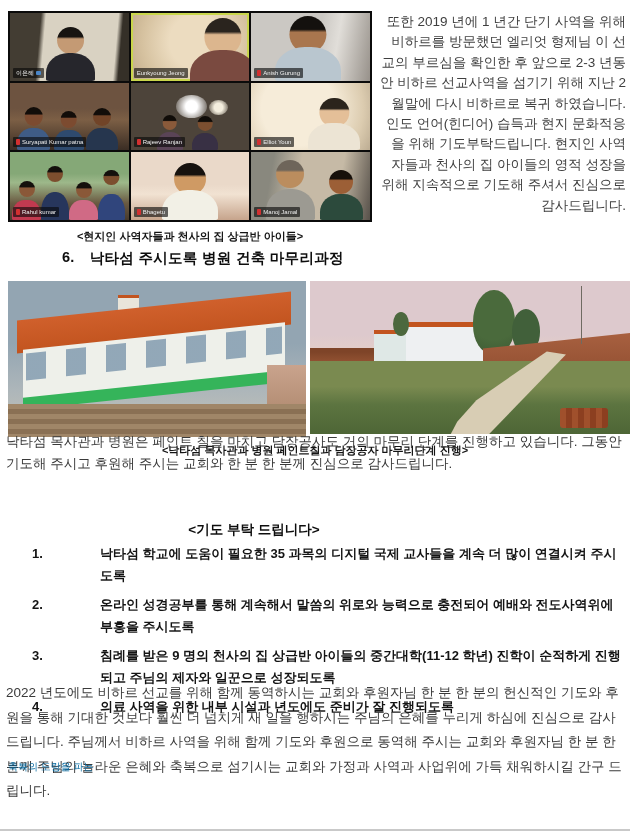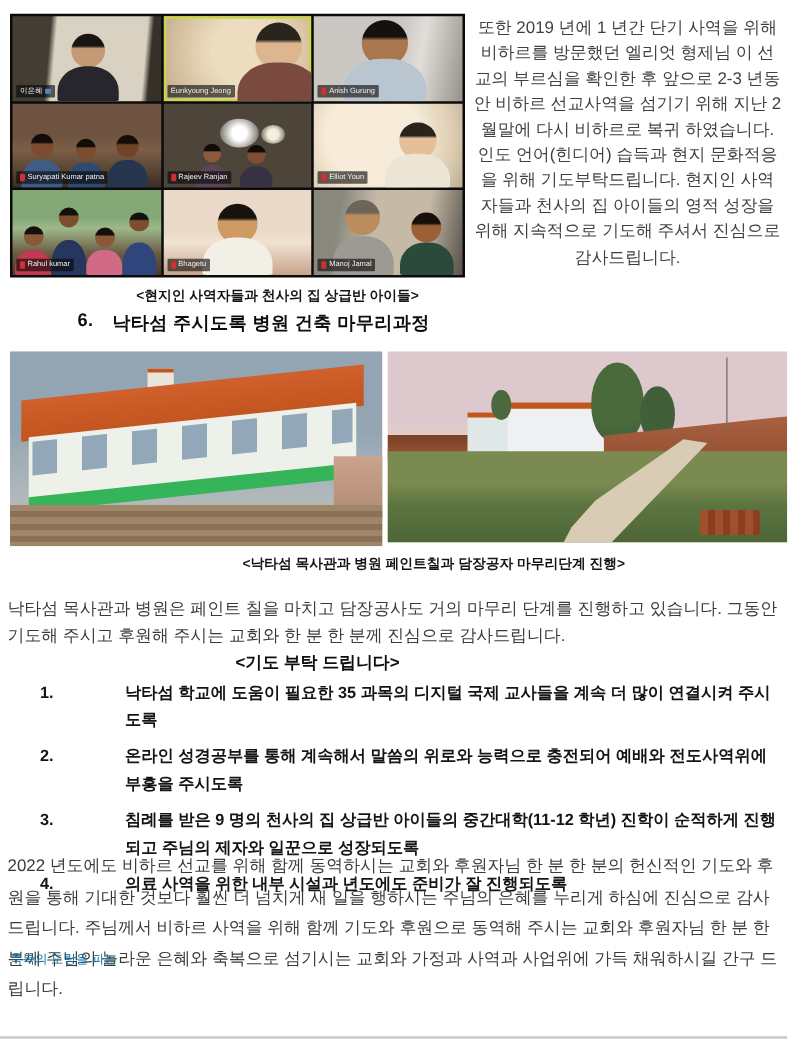--- a/index.html
+++ b/index.html
@@ -49,34 +49,34 @@
   .t7 .p3{left:50%;top:44%;width:24%;height:56%;--skin:#8a5838;--hair:#14100c;--shirt:#d06a85;}
   .t7 .p4{left:74%;top:26%;width:23%;height:74%;--skin:#7c4e2e;--hair:#14100c;--shirt:#30457c;}
   .t8{background:linear-gradient(180deg,#ead9c9 0 48%,#f1e2d2 62%,#c6a48c);}
   .t8 .p1{left:26%;top:16%;width:48%;height:84%;--skin:#cf9a64;--hair:#17120e;--shirt:#f2f0e6;}
   .t9{background:linear-gradient(100deg,#89887e 0 18%,#c6baa6 40% 72%,#57514a);}
   .t9 .p1{left:12%;top:12%;width:42%;height:88%;--skin:#bb8d5e;--hair:#6e655a;--shirt:#9c9a92;}
   .t9 .p2{left:58%;top:26%;width:36%;height:74%;--skin:#9c5f36;--hair:#17100a;--shirt:#2c4a3c;}
 
   
   .intro-text{position:absolute;left:378px;top:12px;width:248px;font-size:13.5px;line-height:20.4px;
-              color:#3f3f3f;text-align:center;}
-
-  
-  .caption{font-weight:bold;font-size:11px;color:#141414;text-align:center;margin-left:32px;}
+              color:#3f3f3f;text-align:right;}
+
+  
+  .caption{font-weight:bold;font-size:11px;color:#141414;text-align:center;}
   .caption-zoom{position:absolute;left:0;top:229px;width:380px;}
   .section-heading{position:absolute;left:62px;top:249px;display:flex;gap:15px;
                    font-size:14.5px;font-weight:bold;color:#0d0d0d;letter-spacing:.3px;}
   .caption-photos{position:absolute;left:0;top:443px;width:630px;}
   .prayer-heading{position:absolute;left:0;top:521px;width:508px;text-align:center;
                   font-size:13.5px;font-weight:bold;color:#0d0d0d;}
 
   
   .para{color:#3a3a3a;font-size:13.5px;}
-  .para1{position:absolute;left:6px;top:476px;width:620px;line-height:22px;}
+  .para1{position:absolute;left:6px;top:431px;width:620px;line-height:22px;}
   .para2{position:absolute;left:6px;top:681px;width:620px;line-height:24.5px;}
   .prayer-list{position:absolute;left:32px;top:543px;width:592px;}
   .prayer-item{display:flex;margin-bottom:7px;font-weight:bold;font-size:13px;line-height:22px;color:#141414;}
   .prayer-num{width:24px;flex:none;}
   .prayer-text{flex:1;margin-left:44px;}
   .signoff1{position:absolute;left:8px;top:760px;font-size:10px;color:#0369a1;}
   .signoff2{position:absolute;left:8px;top:807px;font-size:13.5px;color:#3a3a3a;}
   .bottom-rule{position:absolute;left:0;top:829px;width:630px;height:2px;background:#c9c9c9;}
 
   

